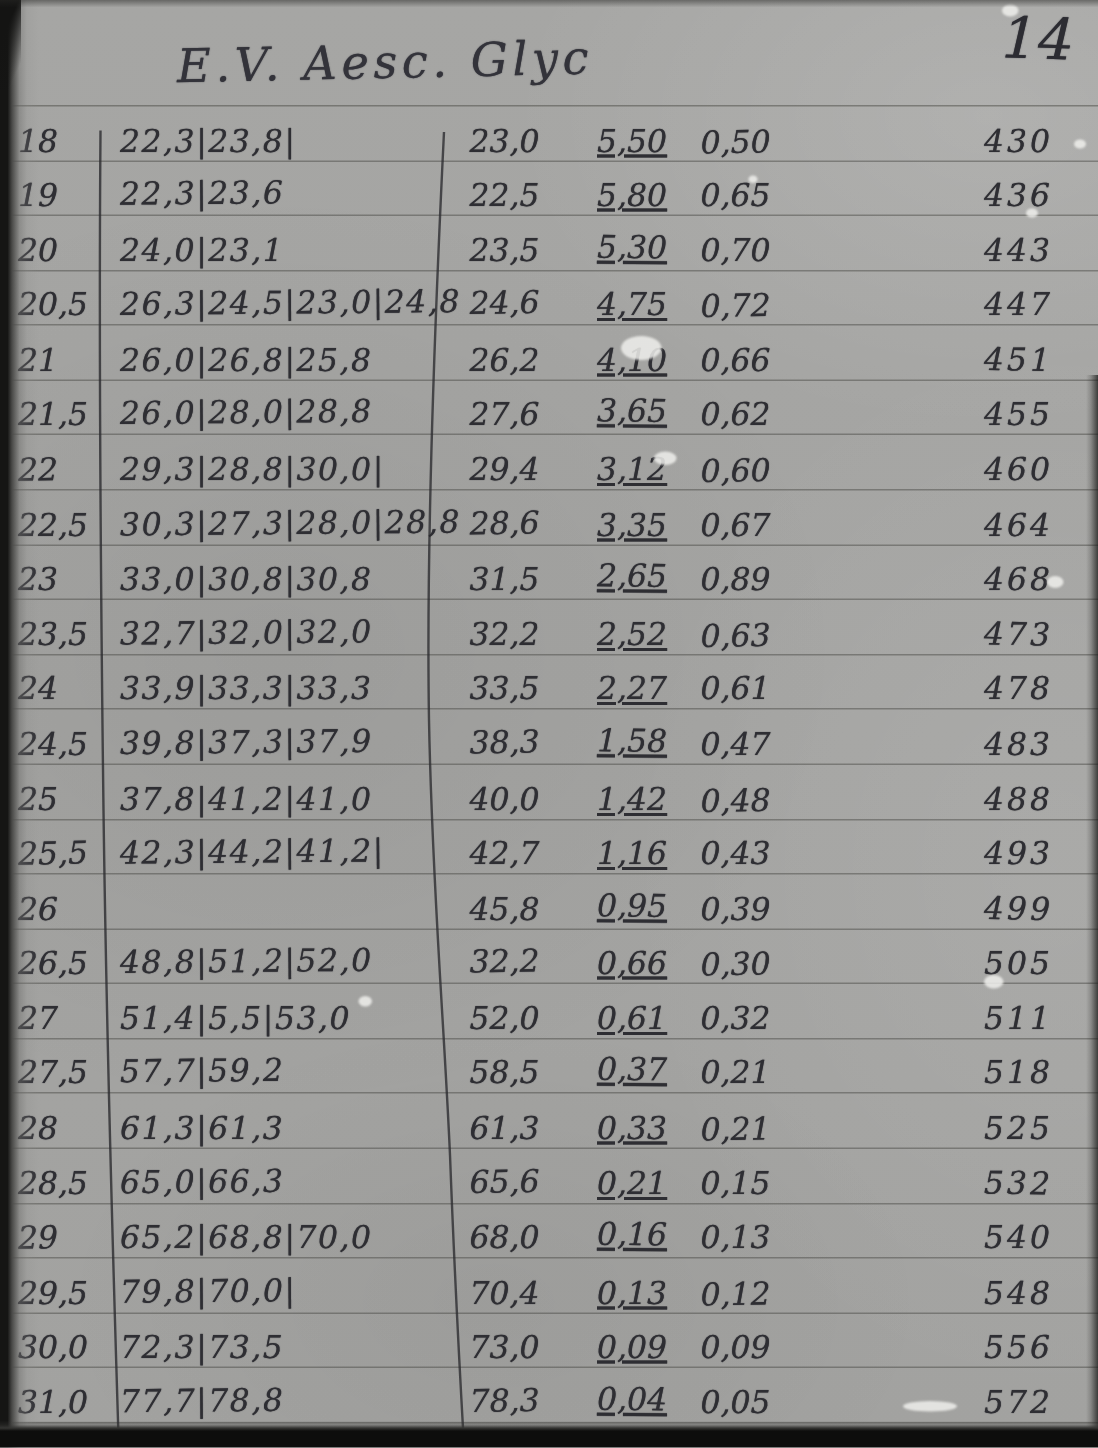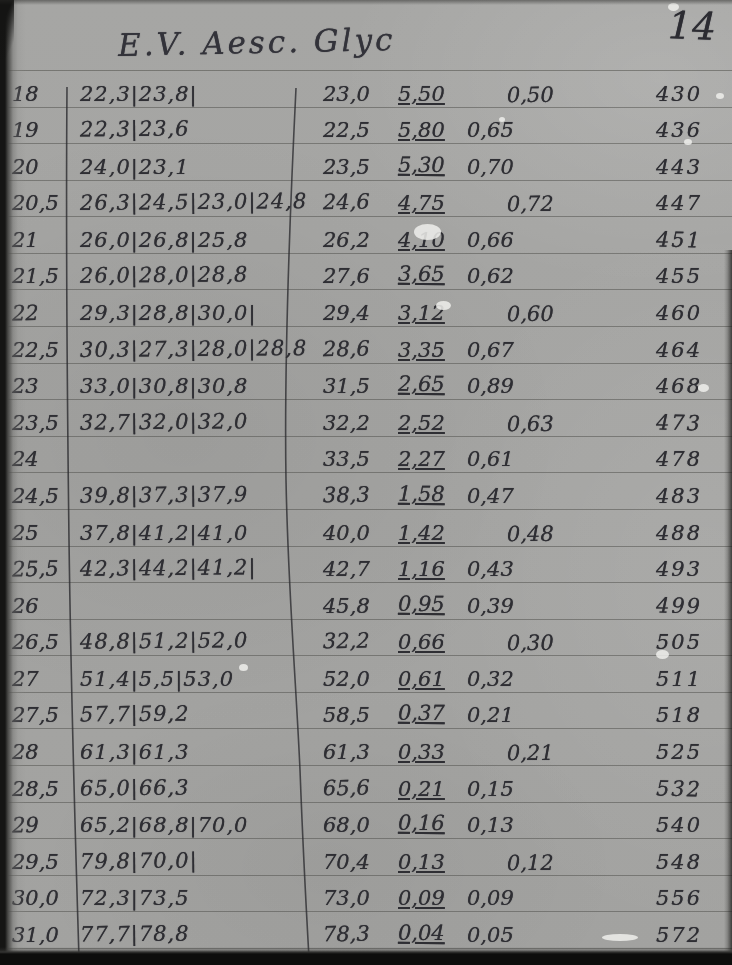--- a/index.html
+++ b/index.html
@@ -59,28 +59,28 @@
   .row{
     position:relative;height:35.58px;
     border-bottom:1px solid rgba(72,72,66,0.48);
     color:#2e2e33;font-style:italic;font-size:21px;
     text-shadow:0 0 0.7px rgba(40,40,46,0.85);
     white-space:nowrap;
   }
   .row span{position:absolute;bottom:1px;display:inline-block;}
   .c-index{left:12px;width:54px;}
   .c-read {left:80px;letter-spacing:1px;}
-  .c-mean {left:313px;margin-left:10px;}
+  .c-mean {left:313px;}
   .c-v1   {left:398px;text-decoration:underline;}
   .c-v2   {left:467px;}
   .c-ref  {left:656px;letter-spacing:2px;}
   
   .row:nth-child(2n)   .c-read{transform:rotate(-0.5deg) translateY(-1px);}
   .row:nth-child(3n)   .c-v1  {transform:translateY(-2px) rotate(0.6deg);}
-  .row:nth-child(3n+1) .c-v2  {transform:translateY(1px) rotate(-0.7deg);margin-left:40px;}
+  .row:nth-child(3n+1) .c-v2  {transform:translateY(1px) rotate(-0.7deg);}
   .row:nth-child(4n)   .c-mean{transform:translateY(-1px) rotate(-0.8deg);}
   .row:nth-child(5n)   .c-ref {transform:rotate(1deg);}
   .row:nth-child(7n)   .c-index{transform:rotate(-1.2deg);}
   
   .vlines{position:absolute;left:0;top:0;pointer-events:none;}
   
   .speck{position:absolute;background:#efefec;border-radius:50%;filter:blur(0.6px);opacity:0.85;}
 </style>
 </head>
 <body>
@@ -176,20 +176,21 @@
     <span class="c-index">23,5</span>
     <span class="c-read">32,7|32,0|32,0</span>
     <span class="c-mean">32,2</span>
     <span class="c-v1">2,52</span>
     <span class="c-v2">0,63</span>
     <span class="c-ref">473</span>
   </div>
 
   <div class="row">
     <span class="c-index">24</span>
+    <span class="c-read">33,9|33,3|33,3</span>
     <span class="c-mean">33,5</span>
     <span class="c-v1">2,27</span>
     <span class="c-v2">0,61</span>
     <span class="c-ref">478</span>
   </div>
 
   <div class="row">
     <span class="c-index">24,5</span>
     <span class="c-read">39,8|37,3|37,9</span>
     <span class="c-mean">38,3</span>

